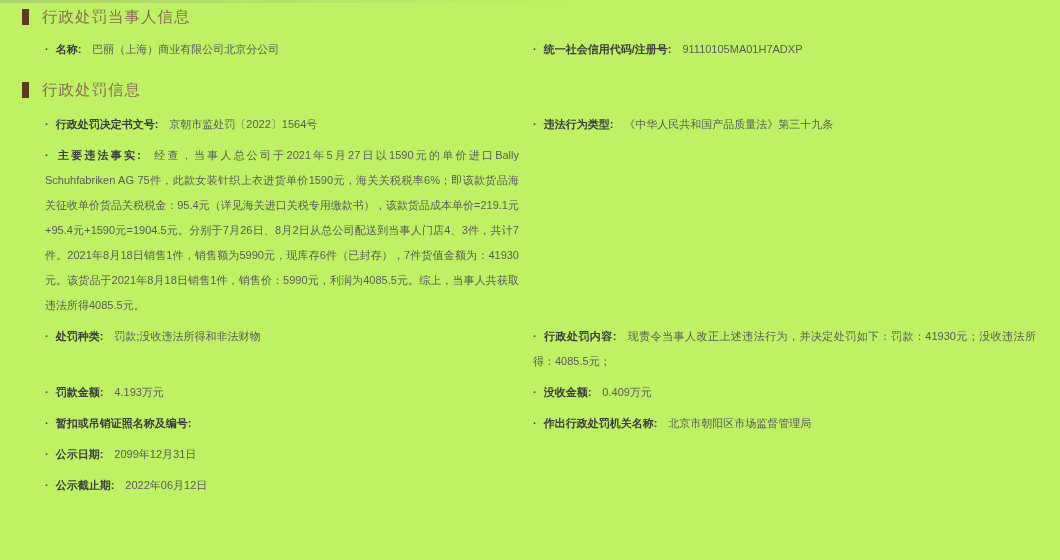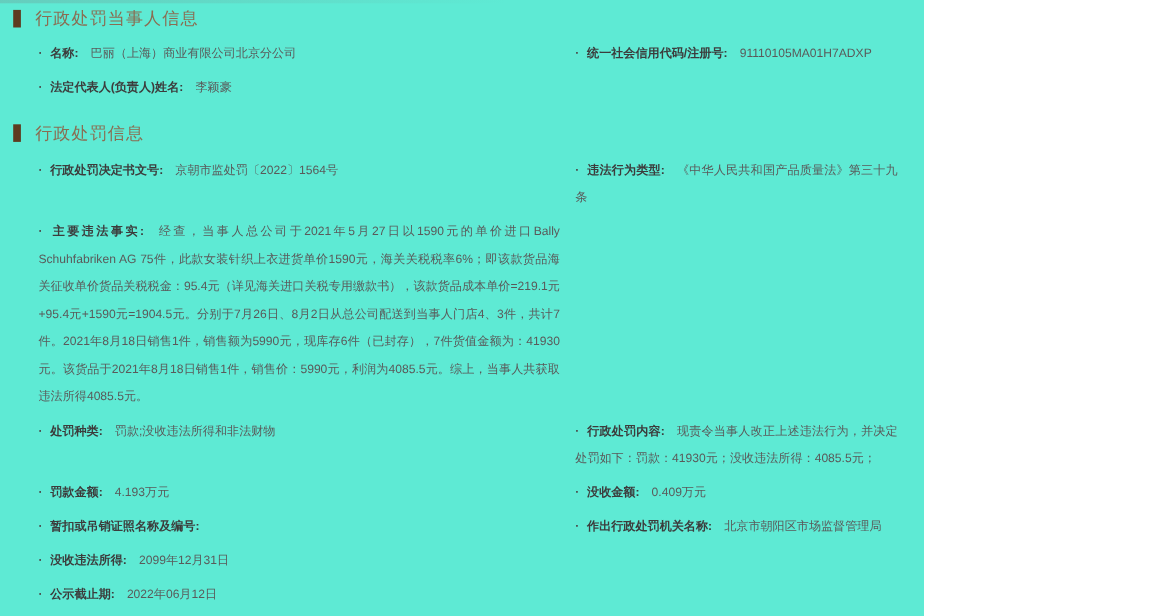--- a/index.html
+++ b/index.html
@@ -3,23 +3,23 @@
 <meta charset="utf-8">
 <style>
   * { box-sizing: border-box; margin: 0; padding: 0; }
   html, body { background: #ffffff; }
   body {
     width: 1060px; height: 560px;
     font-family: "Liberation Sans", "DejaVu Sans", sans-serif;
     overflow: hidden;
   }
   .page {
-    width: 840px; height: 560px;
-    padding: 4px 10px 0 12px;
-    background: #5eead4;
+    width: 1060px; height: 560px;
+    padding: 4px 10px 0 22px;
+    background: #bef264;
     position: relative;
   }
   .page::before { 
     content: "";
     position: absolute; top: 0; left: 0; width: 55%; height: 3px;
     background: linear-gradient(to right, rgba(120,120,120,.25), rgba(200,200,200,0));
     pointer-events: none;
   }
   .section-header {
     display: flex; align-items: center; gap: 13px;
@@ -71,24 +71,20 @@
   <div class="section">
     <div class="section-header first">
       <span class="bullet"></span>
       <span class="section-title">行政处罚当事人信息</span>
     </div>
     <div class="rows">
       <div class="row">
         <div class="field"><span class="dot">·</span><span class="label">名称:</span><span class="value">巴丽（上海）商业有限公司北京分公司</span></div>
         <div class="field"><span class="dot">·</span><span class="label">统一社会信用代码/注册号:</span><span class="value">91110105MA01H7ADXP</span></div>
       </div>
-      <div class="row">
-        <div class="field"><span class="dot">·</span><span class="label">法定代表人(负责人)姓名:</span><span class="value">李颖豪</span></div>
-        <div class="field"></div>
-      </div>
     </div>
   </div>
 
   <div class="section">
     <div class="section-header second">
       <span class="bullet"></span>
       <span class="section-title">行政处罚信息</span>
     </div>
     <div class="rows">
       <div class="row">
@@ -104,21 +100,21 @@
       </div>
       <div class="row">
         <div class="field"><span class="dot">·</span><span class="label">罚款金额:</span><span class="value">4.193万元</span></div>
         <div class="field"><span class="dot">·</span><span class="label">没收金额:</span><span class="value">0.409万元</span></div>
       </div>
       <div class="row">
         <div class="field"><span class="dot">·</span><span class="label">暂扣或吊销证照名称及编号:</span><span class="value"></span></div>
         <div class="field"><span class="dot">·</span><span class="label">作出行政处罚机关名称:</span><span class="value">北京市朝阳区市场监督管理局</span></div>
       </div>
       <div class="row">
-        <div class="field"><span class="dot">·</span><span class="label">没收违法所得:</span><span class="value">2099年12月31日</span></div>
+        <div class="field"><span class="dot">·</span><span class="label">公示日期:</span><span class="value">2099年12月31日</span></div>
       </div>
       <div class="row">
         <div class="field"><span class="dot">·</span><span class="label">公示截止期:</span><span class="value">2022年06月12日</span></div>
       </div>
 
     </div>
   </div>
 
 </div>
 

